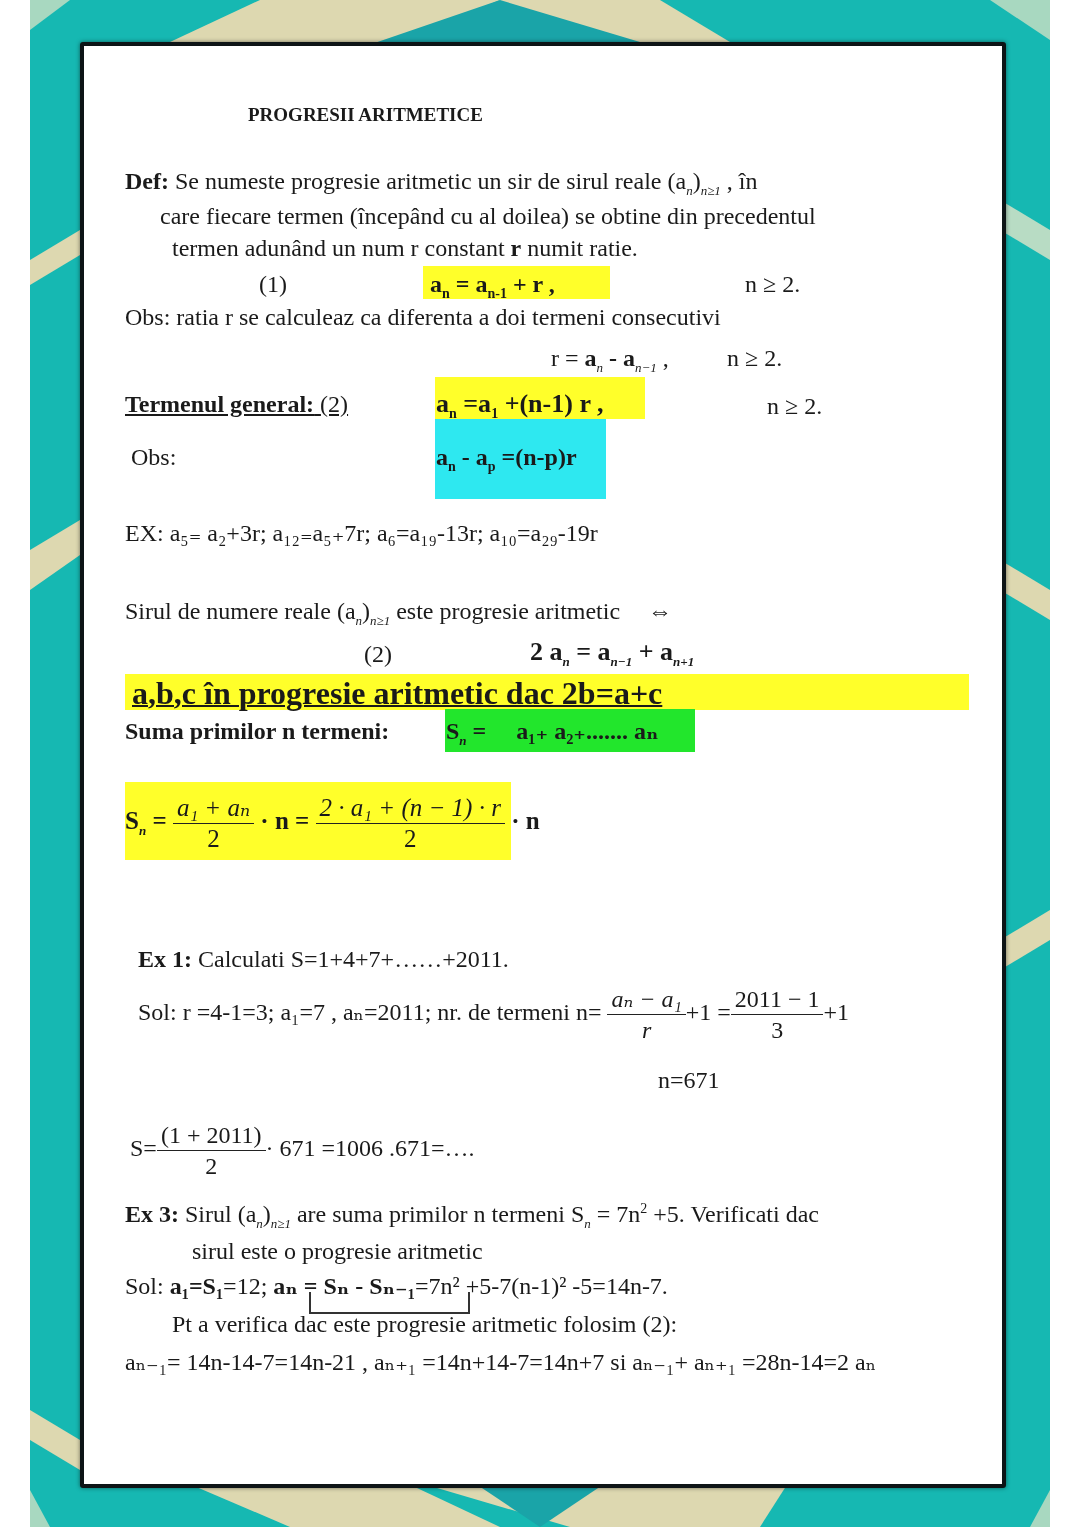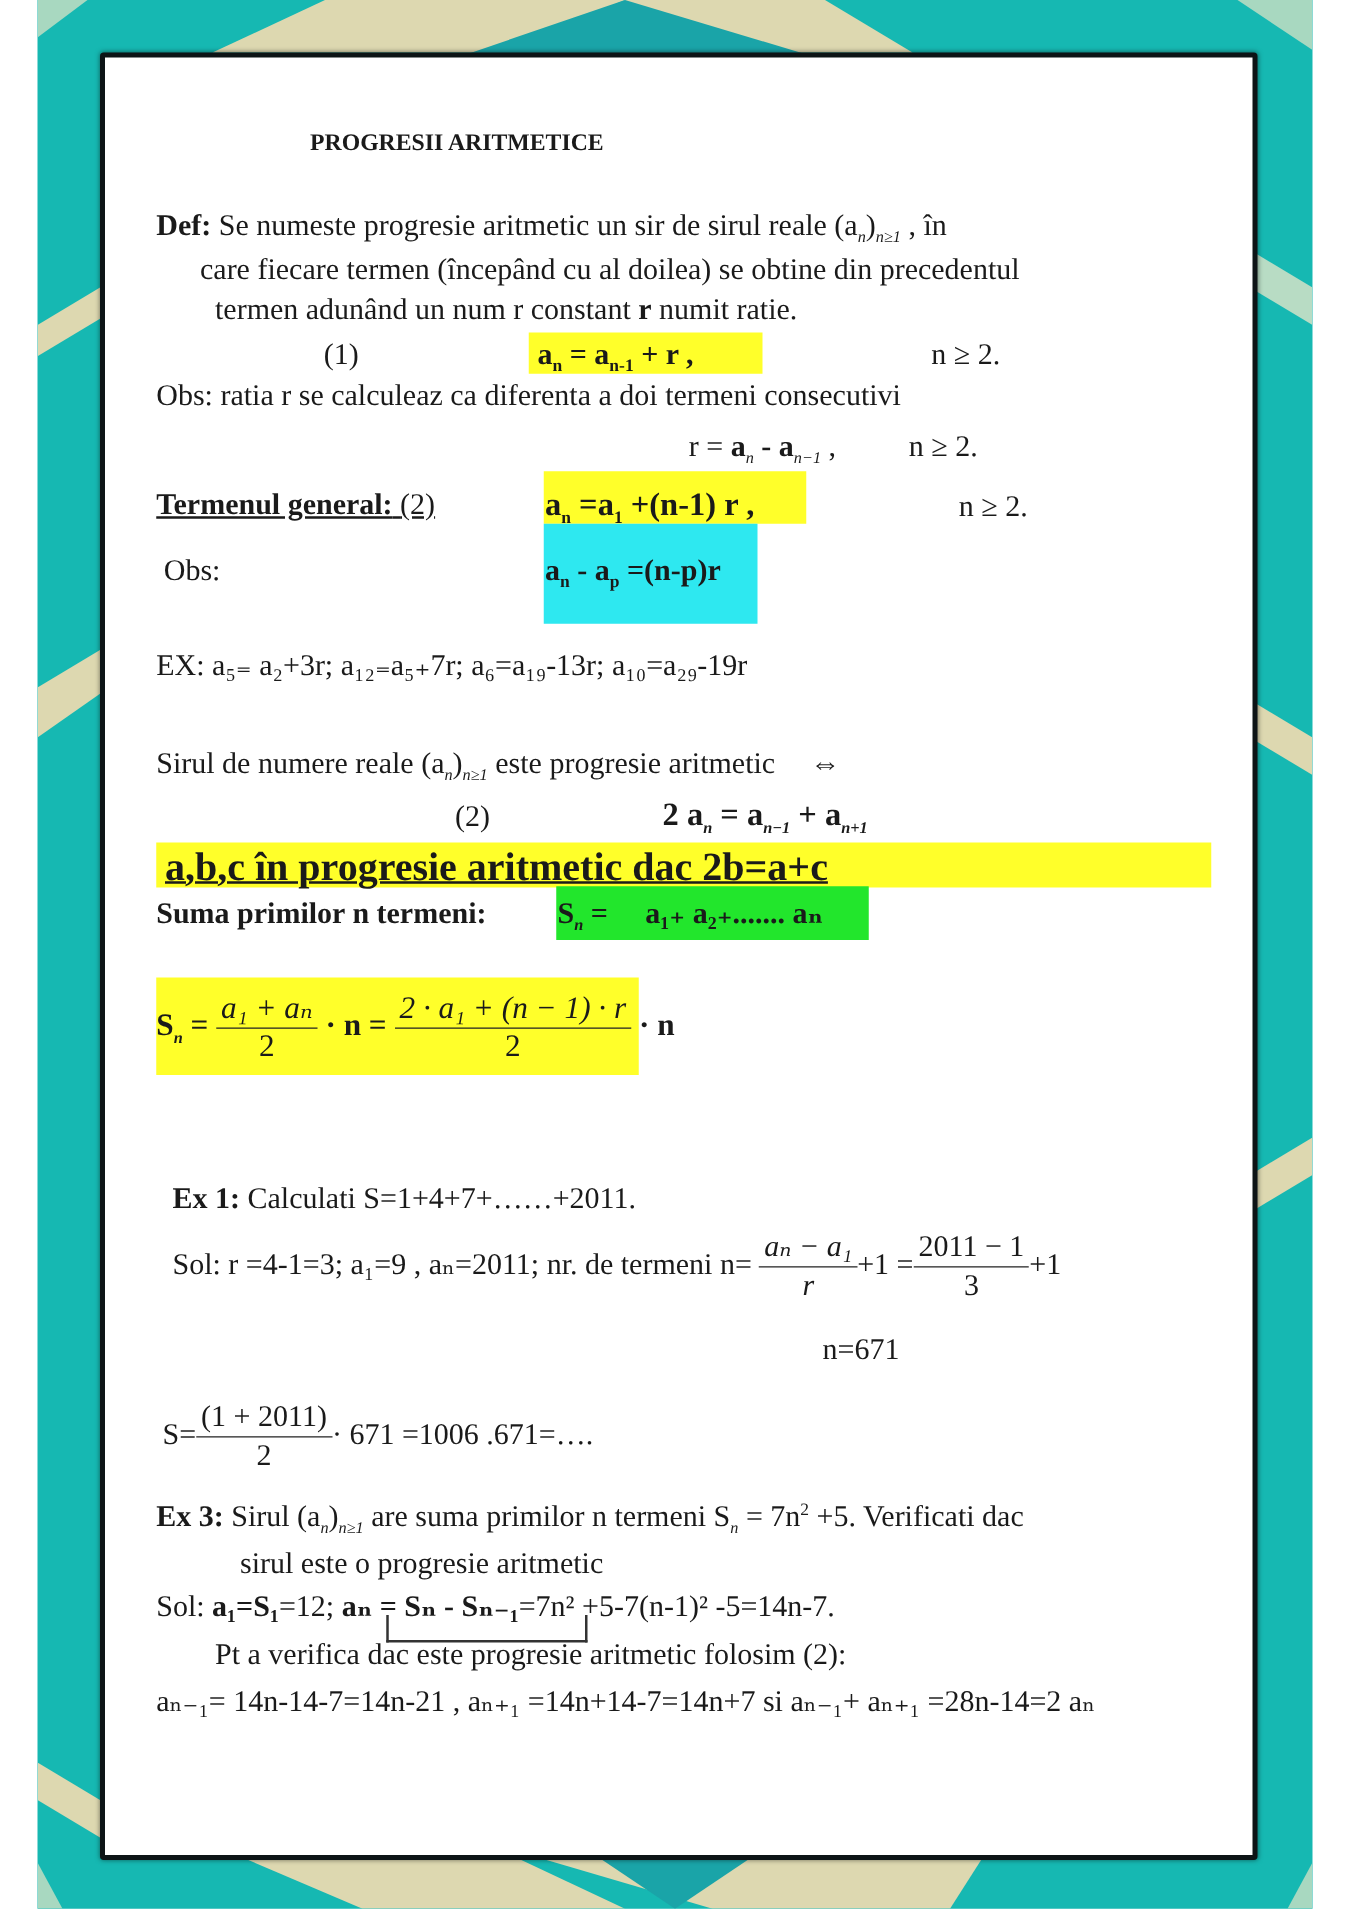--- a/index.html
+++ b/index.html
@@ -118,21 +118,21 @@
   <span class="frac" style="font-weight:normal;"><span class="num ital">a₁ + aₙ</span><span class="den">2</span></span>
   <span>· n =</span>
   <span class="frac" style="font-weight:normal;"><span class="num ital">2 · a₁ + (n − 1) · r</span><span class="den">2</span></span>
   <span>· n</span>
 </div>
 
 <div class="t" style="left:138px;top:945px;">
   <span class="b">Ex 1:</span> <span>Calculati  S=1+4+7+……+2011.</span>
 </div>
 <div class="t" style="left:138px;top:982px;line-height:60px;">
-  <span>Sol: r =4-1=3; a₁=9 , aₙ=2011;  nr. de termeni  n=</span>
+  <span>Sol: r =4-1=3; a₁=7 , aₙ=2011;  nr. de termeni  n=</span>
   <span class="frac"><span class="num ital">aₙ − a₁</span><span class="den ital">r</span></span><span>+1 =</span><span class="frac"><span class="num">2011 − 1</span><span class="den">3</span></span><span>+1</span>
 </div>
 <div class="t" style="left:658px;top:1066px;">n=671</div>
 <div class="t" style="left:130px;top:1118px;line-height:60px;">
   <span>S=</span><span class="frac"><span class="num">(1 + 2011)</span><span class="den">2</span></span><span>· 671 =1006 .671=….</span>
 </div>
 
 <div class="t" style="left:125px;top:1200px;">
   <span class="b">Ex 3:</span> <span>Sirul  (a</span><sub class="si">n</sub><span>)</span><sub class="si">n≥1</sub><span> are suma primilor n termeni S</span><sub class="si">n</sub><span> = 7n</span><sup>2</sup><span> +5. Verificati dac</span>
 </div>

